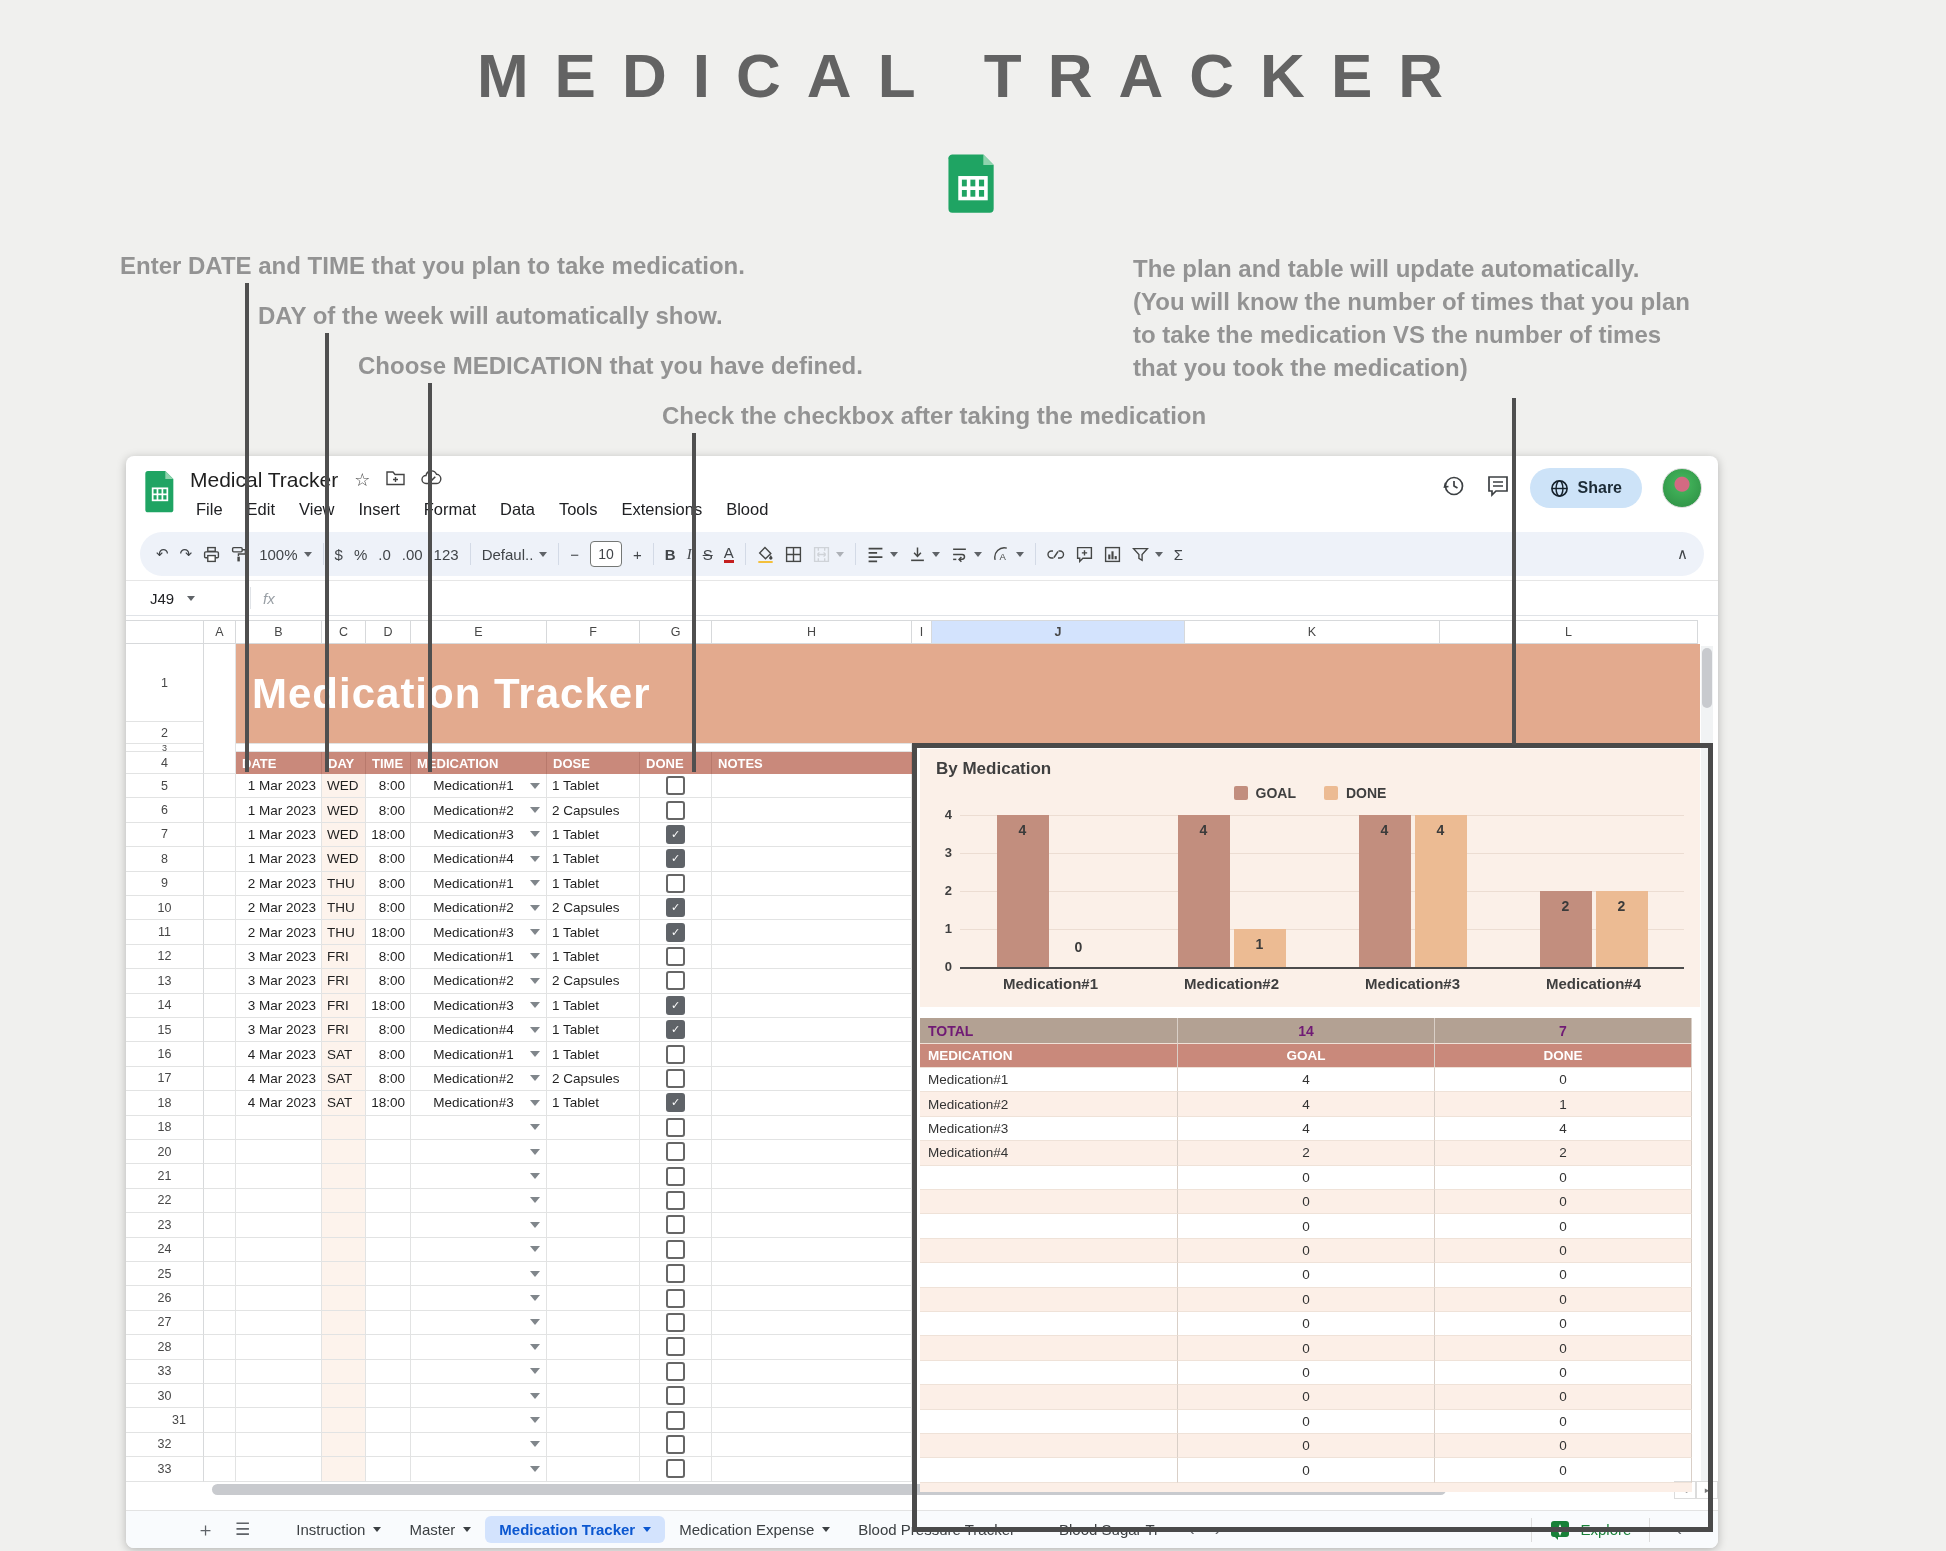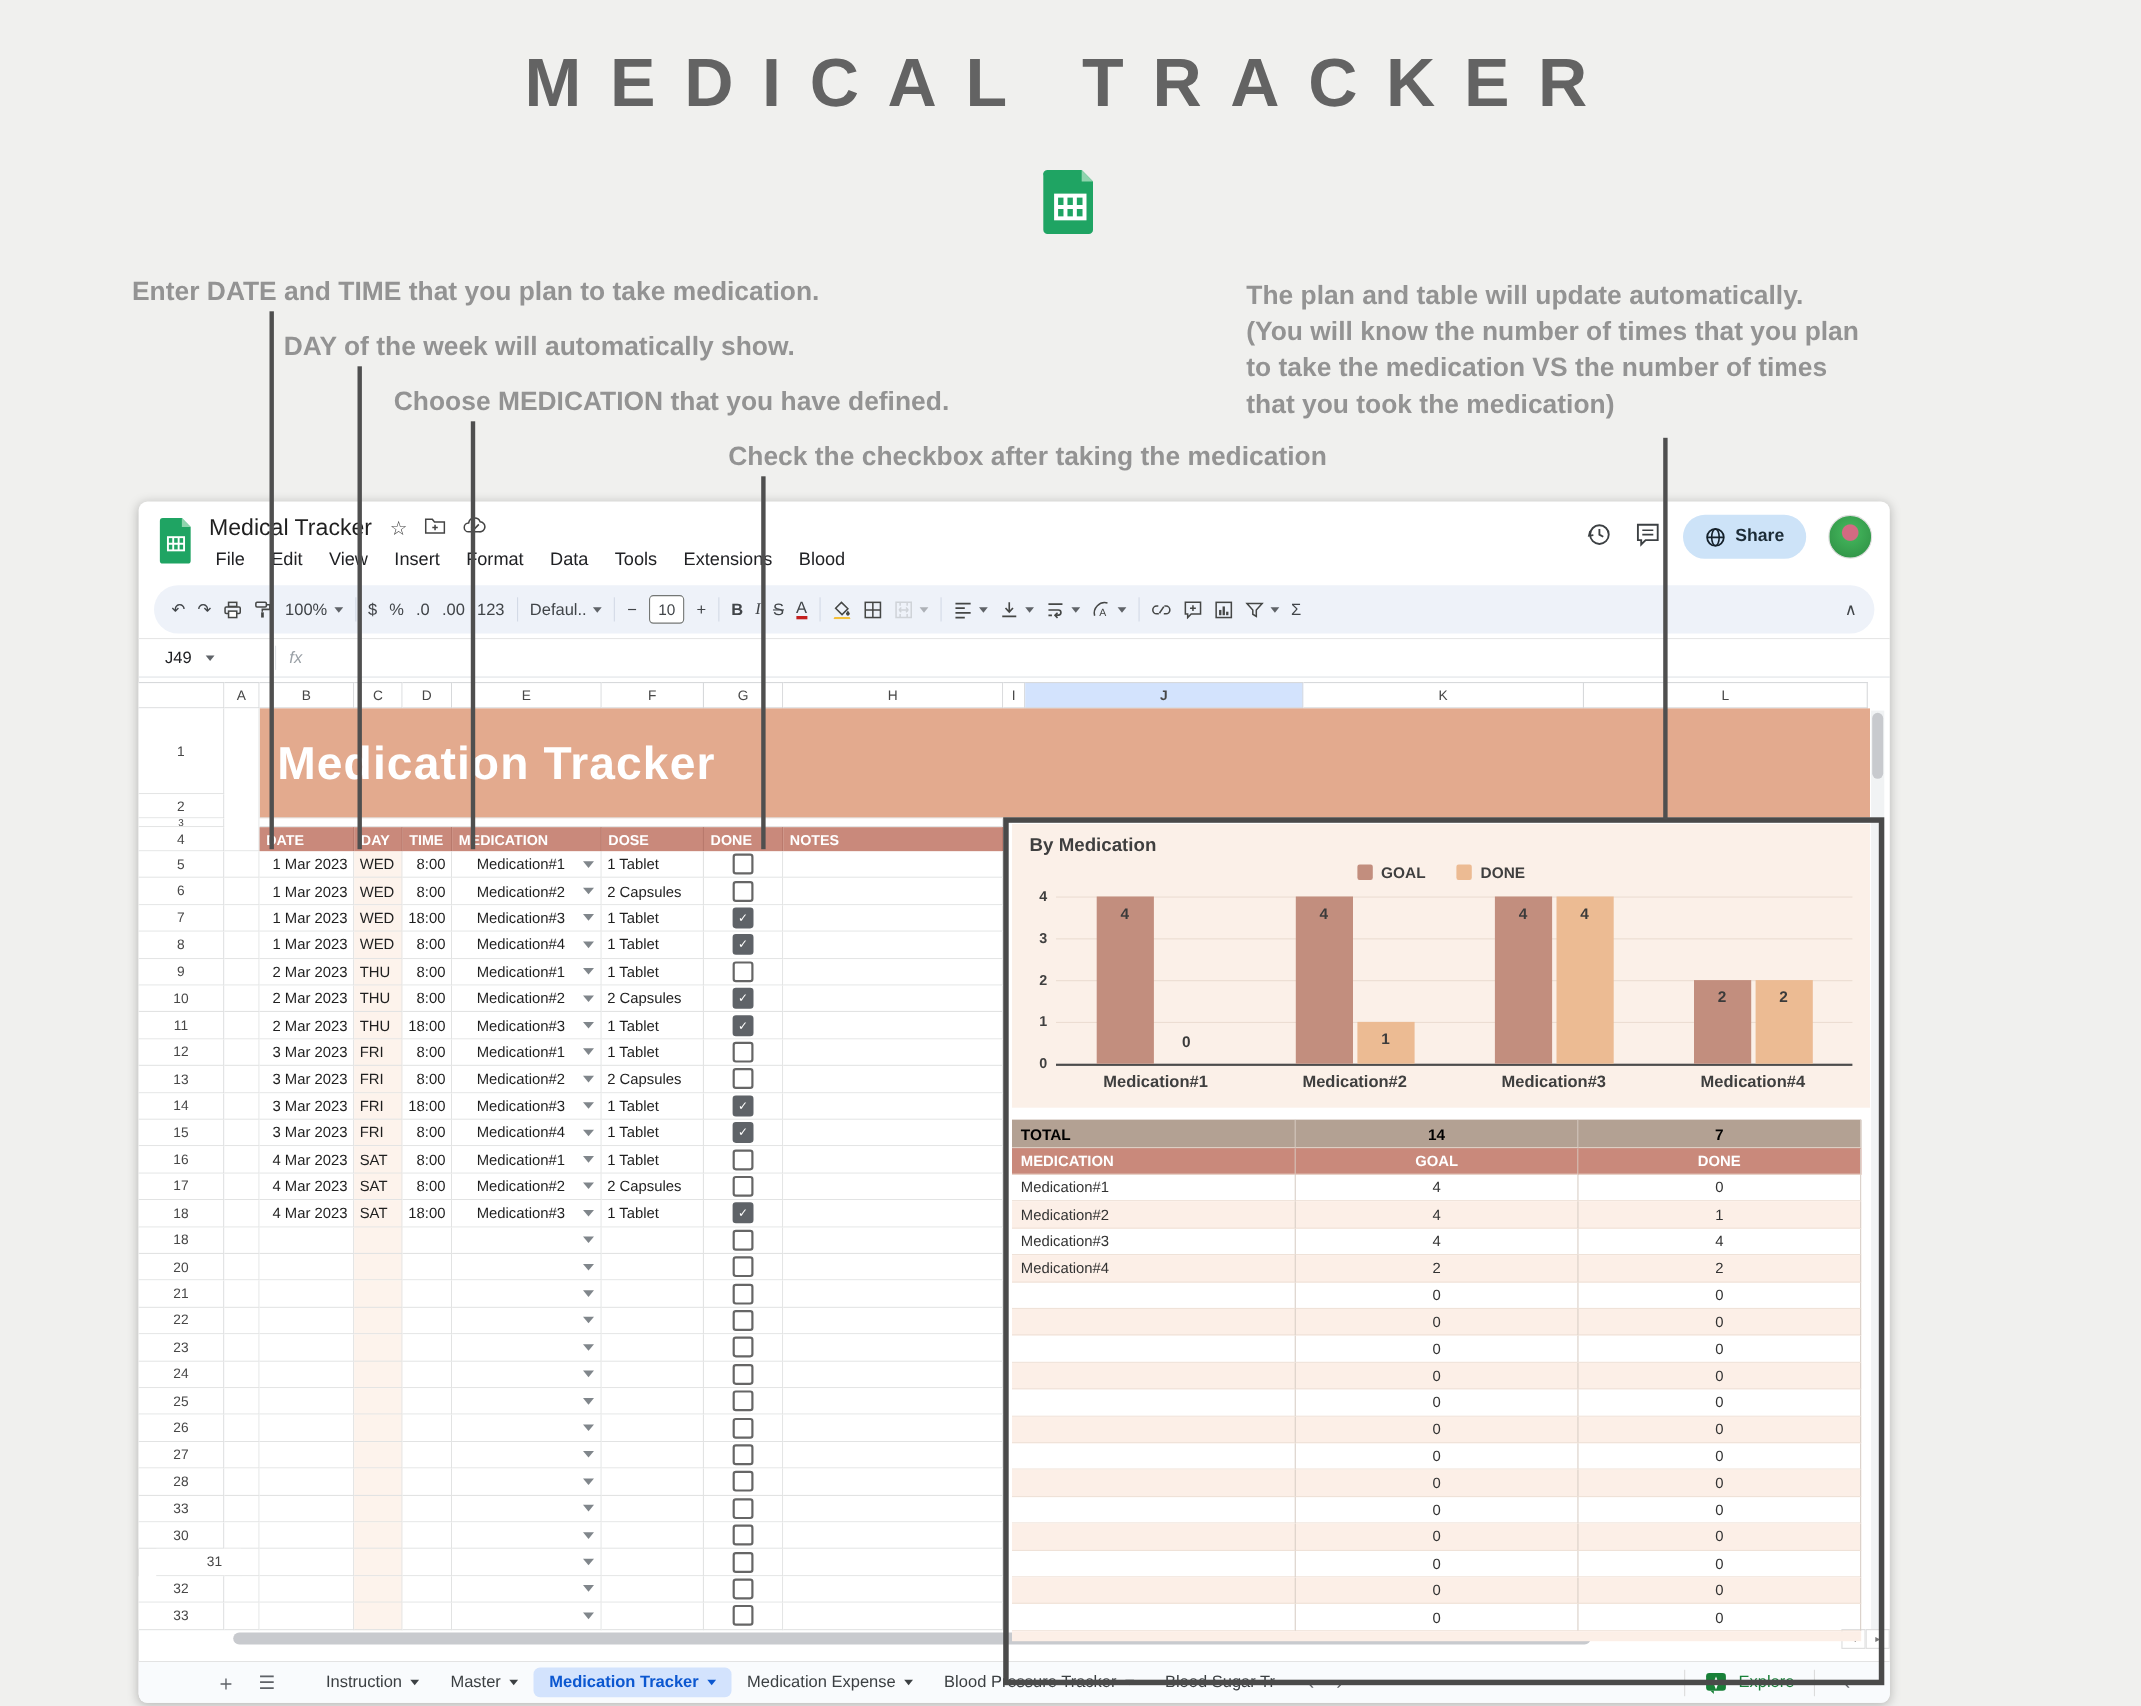--- a/index.html
+++ b/index.html
@@ -83,21 +83,21 @@
   .ytick{position:absolute;width:30px;text-align:right;font-size:13px;font-weight:700;color:#3f3f3f;}
   .bar{position:absolute;display:flex;justify-content:center;}
   .bar-label{position:absolute;width:52px;text-align:center;font-size:14px;font-weight:700;color:#3b3b3b;}
   .xlab{position:absolute;width:180px;text-align:center;font-size:15px;font-weight:700;color:#3f3f3f;}
 
   .sum-row{position:absolute;left:794px;width:772px;display:flex;}
   .sum-cell{box-sizing:border-box;border-right:1px solid #d9cfc7;border-bottom:1px solid #efe2d8;
     font-size:13.5px;color:#333;display:flex;align-items:center;overflow:hidden;}
   .sum-name{width:258px;padding-left:8px;}
   .sum-num{width:257px;justify-content:center;}
-  .sum-total{background:#b3a193;color:#000000;font-weight:700;font-size:14px;}
+  .sum-total{background:#b3a193;color:#701a75;font-weight:700;font-size:14px;}
   .sum-head{background:#c9897b;color:#fff;font-weight:700;}
 
   
   .hscroll{left:86px;top:1028px;width:1234px;height:11px;background:#c8cace;border-radius:6px;}
   .vscroll-track{right:5px;top:190px;width:12px;height:838px;background:#f1f3f4;}
   .vscroll{right:6px;top:192px;width:10px;height:60px;background:#c8cace;border-radius:5px;}
   .mini-btn{position:absolute;top:1025px;width:20px;height:16px;border:1px solid #dcdcdc;background:#fff;
     color:#777;font-size:9px;display:flex;align-items:center;justify-content:center;}
 
   
@@ -756,21 +756,21 @@
         <div class="cell left tint" style="left: 196px; top: 928px; width: 44px; height: 24.4px;"></div>
         <div class="cell right" style="left: 240px; top: 928px; width: 45px; height: 24.4px;"></div>
         <div class="cell center" style="left: 285px; top: 928px; width: 136px; height: 24.4px;">
           <div class="ddarrow"></div>
         </div>
         <div class="cell left" style="left: 421px; top: 928px; width: 93px; height: 24.4px;"></div>
         <div class="cell center" style="left: 514px; top: 928px; width: 72px; height: 24.4px;">
           <div class="cbx"></div>
         </div>
         <div class="cell" style="left: 586px; top: 928px; width: 200px; height: 24.4px;"></div>
-        <div class="gutcell" style="left: 16px; top: 952.4px; width: 78px; height: 24.4px; padding-left: 29px;">31</div>
+        <div class="gutcell" style="left: 0px; top: 952.4px; width: 78px; height: 24.4px; padding-left: 29px;">31</div>
         <div class="cell" style="left: 78px; top: 952.4px; width: 32px; height: 24.4px;"></div>
         <div class="cell right" style="left: 110px; top: 952.4px; width: 86px; height: 24.4px;"></div>
         <div class="cell left tint" style="left: 196px; top: 952.4px; width: 44px; height: 24.4px;"></div>
         <div class="cell right" style="left: 240px; top: 952.4px; width: 45px; height: 24.4px;"></div>
         <div class="cell center" style="left: 285px; top: 952.4px; width: 136px; height: 24.4px;">
           <div class="ddarrow"></div>
         </div>
         <div class="cell left" style="left: 421px; top: 952.4px; width: 93px; height: 24.4px;"></div>
         <div class="cell center" style="left: 514px; top: 952.4px; width: 72px; height: 24.4px;">
           <div class="cbx"></div>

